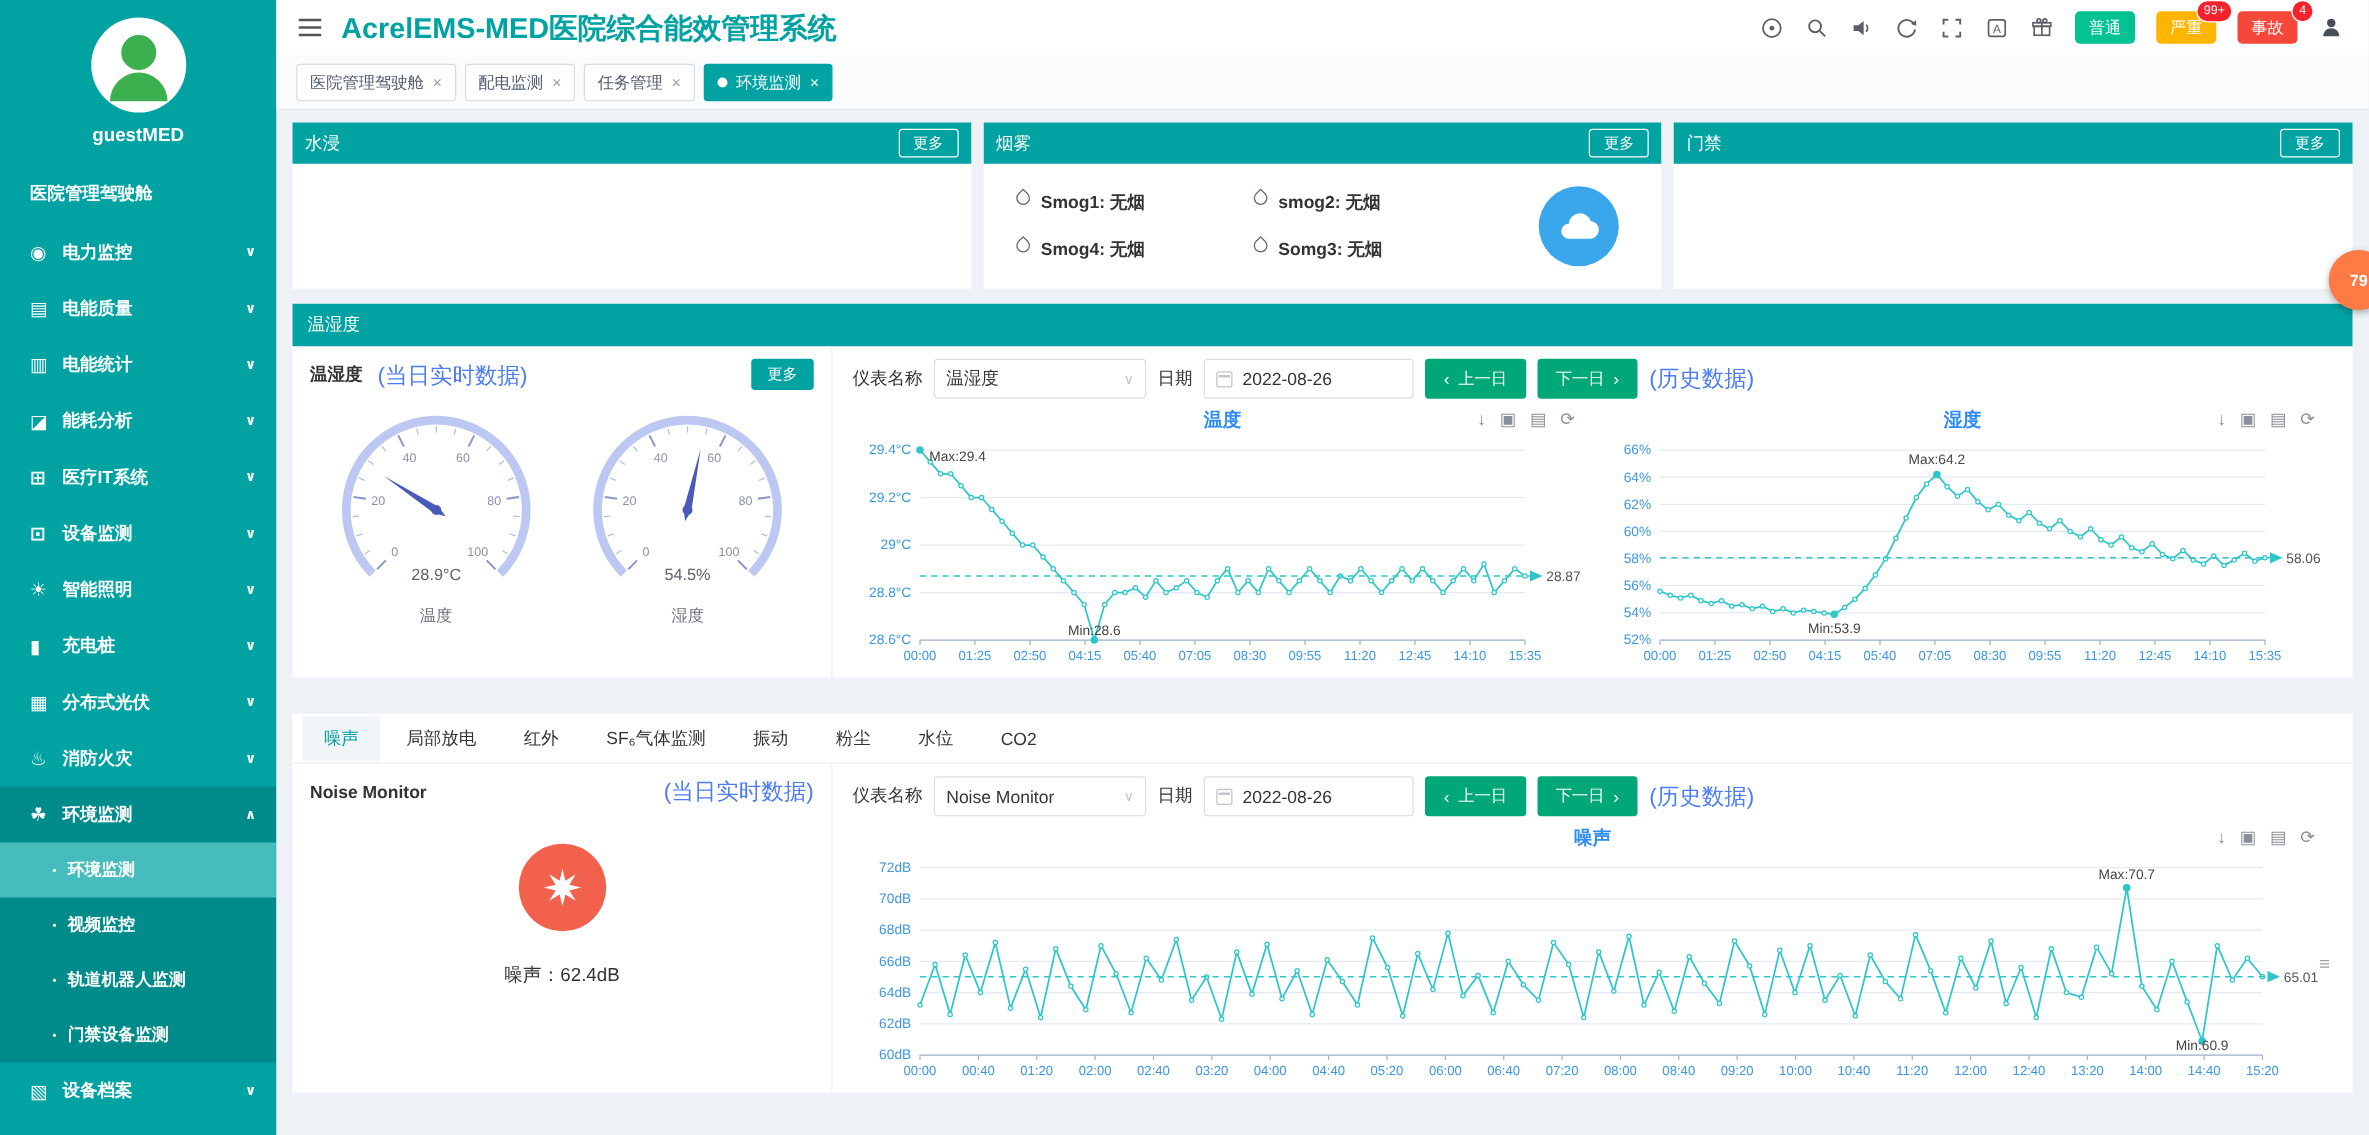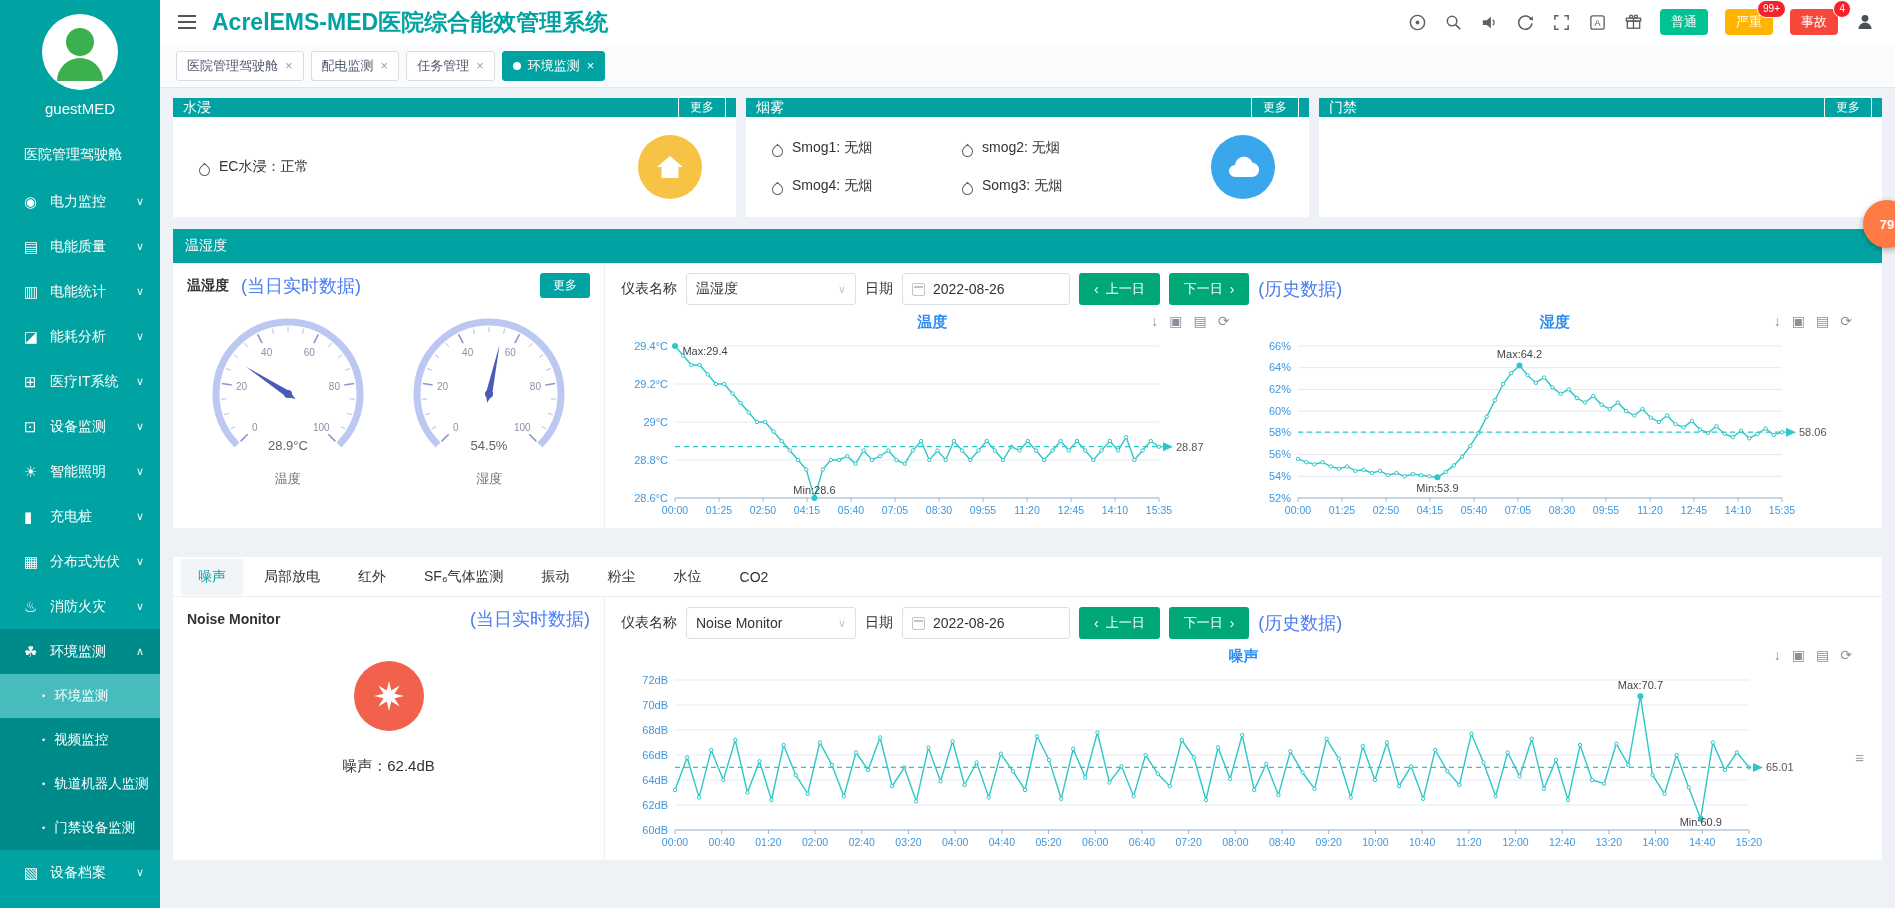--- a/index.html
+++ b/index.html
@@ -1,21 +1,21 @@
 <!DOCTYPE html>
 <html style="--accent: #00A2A2; --line: #2EC7C9; --chartTitle: #2D8CF0; --axis: #3E97DE; --link: #4B7CF3; --btn: #00A878; --badgeNormal: #00C292; --badgeWarn: #FFB400; --badgeDanger: #F5483B; --gaugeArc: #BCC8F2; --gaugeNeedle: #4A5AB9; --waterIcon: #F6C344; --smokeIcon: #3AA7EC; --doorIcon: #45C156; --noiseIcon: #F2614B; --floatBadge: #FF7A45; --avatarGreen: #3CB04E;"><head>
 <meta charset="utf-8">
 <style>
   * { box-sizing: border-box; margin: 0; padding: 0; }
   html,body { width:1895px; height:908px; overflow:hidden; }
   body { font-family:"Liberation Sans","DejaVu Sans",sans-serif; font-size:14px; color:#333; background:#eef1f5; }
   .app { display:flex; width:1895px; height:908px; }
 
   
-  .sidebar { width:160px; flex-shrink:0; background:var(--accent,#00A2A2); color:#fff; overflow:hidden; }
+  .sidebar { width:221px; flex-shrink:0; background:var(--accent,#00A2A2); color:#fff; overflow:hidden;font-weight:bold; }
   .avatar { width:76px; height:76px; border-radius:50%; background:#fff; margin:14px auto 10px; position:relative; }
   .av-head { position:absolute; top:14px; left:50%; transform:translateX(-50%); width:28px; height:28px; border-radius:50%; background:var(--avatarGreen,#3CB04E); }
   .av-body { position:absolute; bottom:9px; left:50%; transform:translateX(-50%); width:46px; height:23px; border-radius:23px 23px 0 0; background:var(--avatarGreen,#3CB04E); }
   .username { text-align:center; font-size:15px; margin-bottom:16px; }
   .menu-item { height:45px; display:flex; align-items:center; padding:0 16px 0 24px; cursor:pointer; font-size:14px; }
   .menu-item.cockpit { height:44px; margin-bottom:2px; }
   .menu-item.expanded { background:rgba(0,0,0,.14); }
   .mi-icon { width:26px; font-size:15px; flex-shrink:0; }
   .mi-label { flex:1; }
   .mi-arrow { font-size:11px; opacity:.95; }
@@ -48,24 +48,24 @@
   
   .content { flex:1; padding:10px 13px; overflow:hidden; }
   .search-row { display:flex; align-items:center; gap:12px; margin-bottom:10px; }
   .search-row label { font-size:14px; color:#333; }
   .search-group { display:flex; }
   .search-input { width:252px; height:33px; border:1px solid #dcdfe6; border-right:none; border-radius:3px 0 0 3px; padding:0 10px; font-size:14px; color:#333; outline:none; background:#fff; font-family:inherit; }
   .search-btn { width:52px; height:33px; border:1px solid #dcdfe6; background:#f6f8fa; border-radius:0 3px 3px 0; display:flex; align-items:center; justify-content:center; cursor:pointer; }
 
   .cards-row { display:flex; gap:10px; margin-bottom:12px; }
   .card { flex:1; background:#fff; }
-  .card-head { height:19px; background:var(--accent,#00A2A2); color:#fff; display:flex; align-items:center; padding:0 10px; font-size:14px; }
+  .card-head { height:33px; background:var(--accent,#00A2A2); color:#fff; display:flex; align-items:center; padding:0 10px; font-size:14px; }
   .more-btn { margin-left:auto; background:transparent; border:1px solid #fff; color:#fff; font-size:12px; padding:2px 11px; border-radius:3px; cursor:pointer; font-family:inherit; }
   .card-body { height:100px; position:relative; display:flex; align-items:center; padding:0 26px; }
-  .sensor { display:flex; align-items:flex-end; gap:9px; font-size:14px; color:#333; white-space:nowrap; }
+  .sensor { display:flex; align-items:flex-start; gap:9px; font-size:14px; color:#333; white-space:nowrap;font-weight:bold; }
   .sensor-grid.one { display:flex; }
   .sensor-grid.two { display:grid; grid-template-columns:190px 190px; row-gap:20px; }
   .sensor-grid.row { display:flex; gap:66px; }
   .drop-ico { width:11px; height:11px; border:1.5px solid #5f6470; border-radius:50% 0 50% 50%; transform:rotate(-45deg); flex-shrink:0; }
   .door-ico { width:12px; height:15px; border:1.5px solid #5f6470; border-radius:2px; position:relative; flex-shrink:0; }
   .door-ico::after { content:''; position:absolute; right:2px; top:6px; width:2.5px; height:2.5px; border-radius:50%; background:#5f6470; }
   .card-icon { position:absolute; right:34px; top:50%; transform:translateY(-50%); width:64px; height:64px; border-radius:50%; display:flex; align-items:center; justify-content:center; }
   .card-icon.water { background:var(--waterIcon,#F6C344); }
   .card-icon.smoke { background:var(--smokeIcon,#3AA7EC); }
   .card-icon.door  { background:var(--doorIcon,#45C156); border-radius:14px; }
@@ -304,33 +304,20 @@
       </div>
 
     <div class="content">
 
 
       <div class="cards-row">
         <section class="card">
           <div class="card-head">
             <span>水浸</span>
             <button class="more-btn">更多</button>
-          </div>
-          <div class="card-body">
-            <div class="sensor-grid one" id="water-grid">
-                <div class="sensor">
-                  <span class="drop-ico"></span>
-                  <span class="sensor-label">EC水浸：正常</span>
-                </div>
-              </div>
-            <div class="card-icon water">
-              <svg width="32" height="30" viewBox="0 0 32 30">
-                  <path d="M16 4 L29 15 H24.5 V26 H7.5 V15 H3 Z" fill="#fff"></path>
-                </svg>
-            </div>
           </div>
         </section>
         <section class="card">
           <div class="card-head">
             <span>烟雾</span>
             <button class="more-btn">更多</button>
           </div>
           <div class="card-body">
             <div class="sensor-grid two" id="smoke-grid">
                 <div class="sensor">

